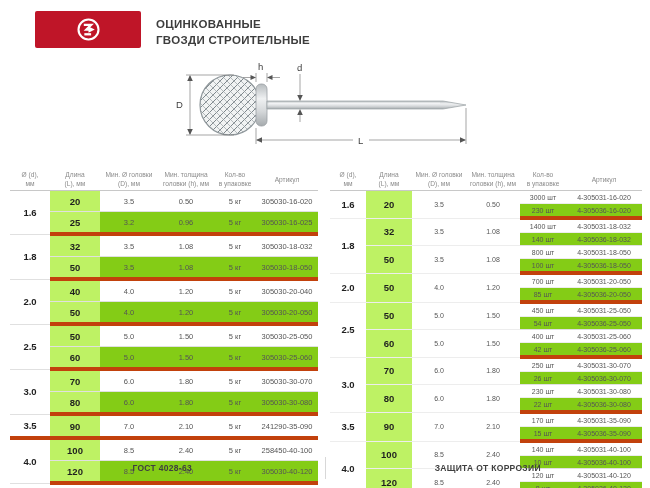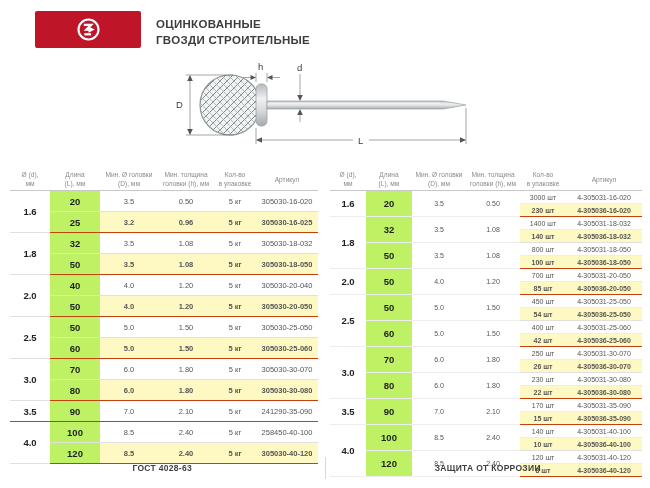--- a/index.html
+++ b/index.html
@@ -32,24 +32,24 @@
     vertical-align:middle;height:20px;line-height:1.3;white-space:pre-line;
     border-bottom:1px solid #c8c8c8;padding:0 1px;
   }
   table.spec td{
     text-align:center;vertical-align:middle;font-size:7.5px;color:#555;
     padding:0 1px;height:20px;
   }
   table.spec.dense td{height:12px;font-size:7px;}
   table.spec td.d{font-weight:bold;font-size:9.5px;color:#1f1f1f;background:#fff;}
   table.spec td.len{font-weight:bold;font-size:9.5px;color:#1f1f1f;background:#bef264;}
-  table.spec td.alt{background:#fef9c3;font-weight:bold;}
+  table.spec td.alt{background:#84cc16;}
   table.spec tr.sub-end td{border-bottom:1px solid #ededed;}
   table.spec tr.len-end td{border-bottom:1px solid #e0e0e0;}
-  table.spec tr.group-end td{border-bottom:1px solid #c2410c;margin-top:46px;}
+  table.spec tr.group-end td{border-bottom:4px solid #c2410c;margin-top:46px;}
   
   .footer{position:absolute;left:0;top:457px;width:650px;height:22px;display:flex;}
   .foot-cell{
     width:331px;display:flex;align-items:center;justify-content:center;
     font-size:8.5px;font-weight:bold;color:#3f3f3f;letter-spacing:0.3px;
   }
   .foot-cell.first{border-right:1px solid #d8d8d8;}
 </style>
 </head>
 <body>

